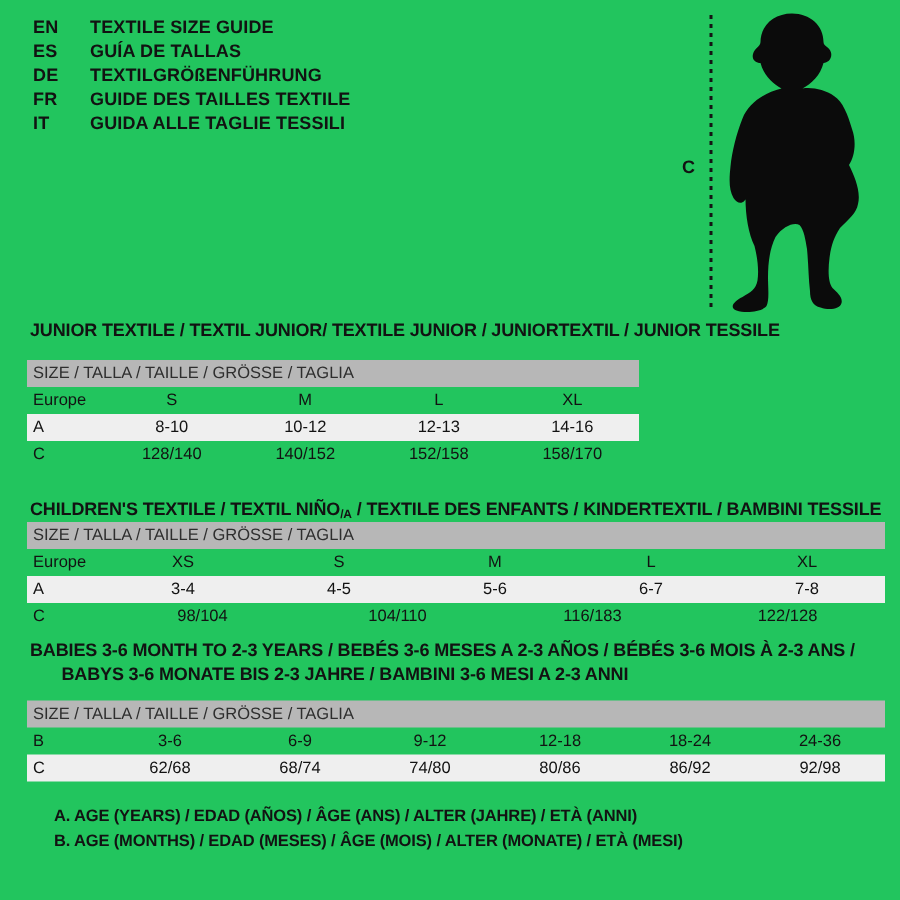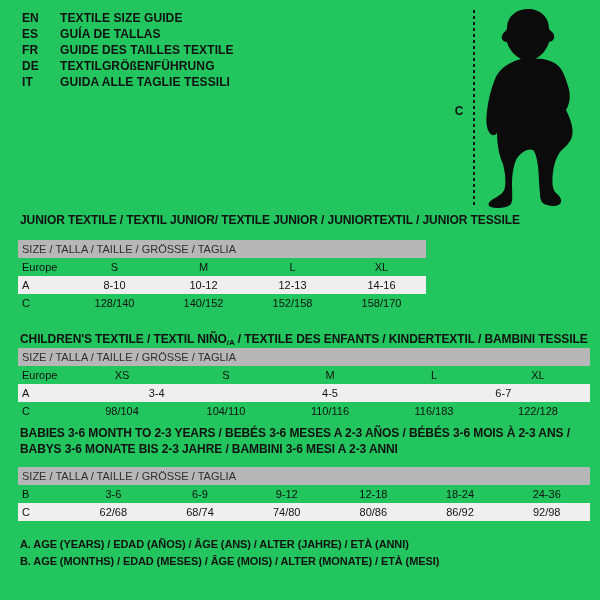--- a/index.html
+++ b/index.html
@@ -28,44 +28,44 @@
   .size-bar{height:18px;line-height:18px;background:#b7b7b7;color:#2e2e2e;
     font-size:11px;padding-left:4px;box-sizing:border-box;}
   .trow{display:flex;height:18px;line-height:18px;font-size:11px;}
   .trow.alt{background:#efefef;}
   .rowlabel{flex:0 0 52px;padding-left:4px;box-sizing:border-box;text-align:left;}
   .cell{flex:1;text-align:center;}
   .t1{width:408px;top:240px;}
   .t2{width:572px;top:348px;}
   .t3{width:572px;top:467px;}
   
-  .footnotes{position:absolute;left:20px;top:536px;}
+  .footnotes{position:absolute;left:36px;top:536px;}
   .fn{height:16.5px;line-height:16.5px;font-size:11px;font-weight:bold;letter-spacing:-0.1px;}
 </style>
 </head>
 <body>
 
 <div class="canvas">
 
   <section class="lang-list">
     <div class="lang-row">
       <span class="lang-code">EN</span>
       <span class="lang-label">TEXTILE SIZE GUIDE</span>
     </div>
     <div class="lang-row">
       <span class="lang-code">ES</span>
       <span class="lang-label">GUÍA DE TALLAS</span>
     </div>
     <div class="lang-row">
+      <span class="lang-code">DE</span>
+      <span class="lang-label">TEXTILGRÖßENFÜHRUNG</span>
+    </div>
+    <div class="lang-row">
       <span class="lang-code">FR</span>
       <span class="lang-label">GUIDE DES TAILLES TEXTILE</span>
-    </div>
-    <div class="lang-row">
-      <span class="lang-code">DE</span>
-      <span class="lang-label">TEXTILGRÖßENFÜHRUNG</span>
     </div>
     <div class="lang-row">
       <span class="lang-code">IT</span>
       <span class="lang-label">GUIDA ALLE TAGLIE TESSILI</span>
     </div>
   </section>
 
   <div class="figure">
     <div class="measure-line"></div>
     <span class="measure-label">C</span>
@@ -143,35 +143,36 @@
       <span class="cell">XS</span>
       <span class="cell">S</span>
       <span class="cell">M</span>
       <span class="cell">L</span>
       <span class="cell">XL</span>
     </div>
     <div class="trow alt">
       <span class="rowlabel">A</span>
       <span class="cell">3-4</span>
       <span class="cell">4-5</span>
+      <span class="cell">5-6</span>
       <span class="cell">6-7</span>
+      <span class="cell">7-8</span>
     </div>
     <div class="trow">
       <span class="rowlabel">C</span>
       <span class="cell">98/104</span>
       <span class="cell">104/110</span>
-      <span class="cell">110/116</span>
       <span class="cell">116/183</span>
       <span class="cell">122/128</span>
     </div>
   </section>
 
   <h2 class="tbl-title" style="top:426px;">
       <span style="display:block;">BABIES 3-6 MONTH TO 2-3 YEARS / BEBÉS 3-6 MESES A 2-3 AÑOS / BÉBÉS 3-6 MOIS À 2-3 ANS /</span>
-      <span style="display:block;margin-top:2px;">BABYS 3-6 MONATE BIS 2-3 JAHRE / BAMBINI 3-6 MESI A 2-3 ANNI</span>
+      <span style="display:block;margin-top:2px;margin-left:21px;">BABYS 3-6 MONATE BIS 2-3 JAHRE / BAMBINI 3-6 MESI A 2-3 ANNI</span>
     </h2>
   <section class="tbl t3">
     <div class="size-bar">SIZE / TALLA / TAILLE / GRÖSSE / TAGLIA</div>
     <div class="trow">
       <span class="rowlabel">B</span>
       <span class="cell">3-6</span>
       <span class="cell">6-9</span>
       <span class="cell">9-12</span>
       <span class="cell">12-18</span>
       <span class="cell">18-24</span>

